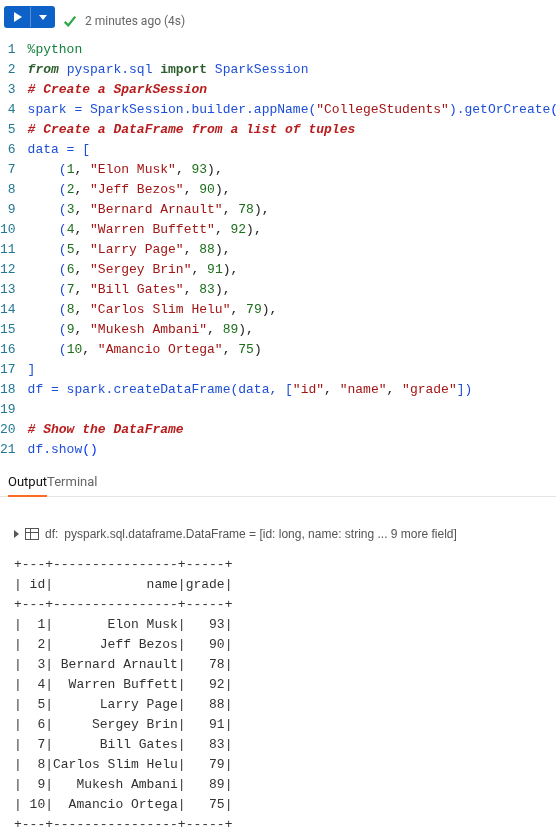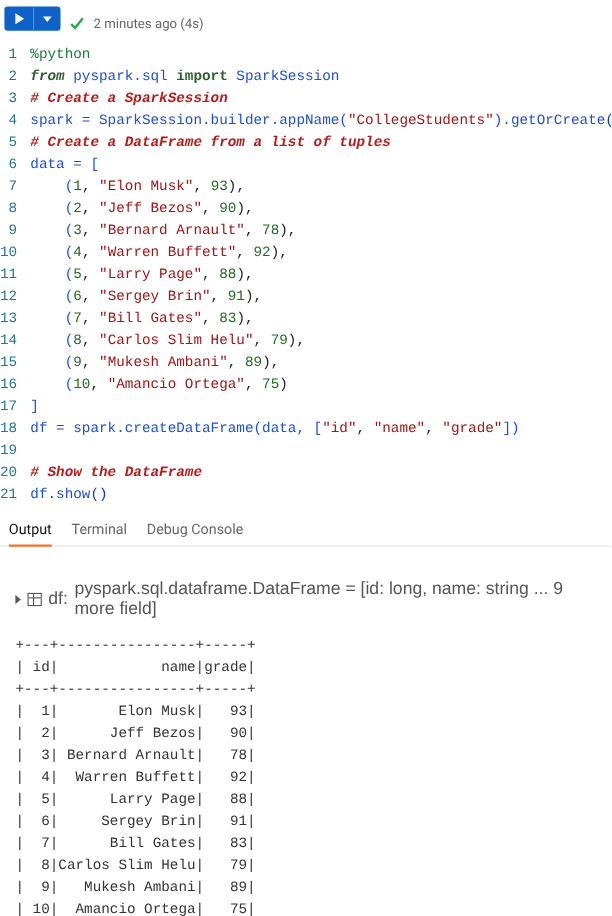--- a/index.html
+++ b/index.html
@@ -69,21 +69,20 @@
     .tok-import { color: #2d5f2e; font-weight: 600; }
     .tok-comment { color: #b91c1c; font-style: italic; font-weight: bold; }
     .tok-str { color: #a31515; }
     .tok-num { color: #1b6f1b; }
     .tok-punc { color: #222; }
     .tok-ident { color: #1d4ed8; }
     .tok-paren { color: #0431fa; }
 
     .tabs {
       display: flex;
-      gap: 18px;
       border-bottom: 1px solid #e5e5e5;
       padding: 8px 8px 0 8px;
       font-size: 13px;
     }
     .tab {
       padding-bottom: 6px;
       color: #666;
       cursor: pointer;
     }
     .tab.active {
@@ -93,21 +92,21 @@
     }
     .output-body {
       padding: 30px 14px 10px 14px;
       font-family: -apple-system, BlinkMacSystemFont, sans-serif;
     }
     .df-caption {
       display: flex;
       align-items: center;
       gap: 6px;
       color: #555;
-      font-size: 16px;
+      font-size: 12px;
       margin-bottom: 14px;
     }
     .df-caption .tri {
       width: 0; height: 0;
       border-left: 5px solid #555;
       border-top: 4px solid transparent;
       border-bottom: 4px solid transparent;
     }
     .df-caption .tbl-icon {
       width: 14px; height: 12px;
@@ -166,21 +165,20 @@
       <div>19</div>
       <div>20</div>
       <div>21</div>
     </div>
   <div class="code" id="code"><div><span class="tok-magic">%python</span></div><div><span class="tok-kw">from </span><span class="tok-ident">pyspark.sql </span><span class="tok-import">import </span><span class="tok-ident">SparkSession</span></div><div><span class="tok-comment"># Create a SparkSession</span></div><div><span class="tok-ident">spark = SparkSession.builder.appName(</span><span class="tok-str">"CollegeStudents"</span><span class="tok-ident">).getOrCreate</span><span class="tok-paren">()</span></div><div><span class="tok-comment"># Create a DataFrame from a list of tuples</span></div><div><span class="tok-ident">data = [</span></div><div><span class="tok-ident">    (</span><span class="tok-num">1</span><span class="tok-punc">, </span><span class="tok-str">"Elon Musk"</span><span class="tok-punc">, </span><span class="tok-num">93</span><span class="tok-punc">),</span></div><div><span class="tok-ident">    (</span><span class="tok-num">2</span><span class="tok-punc">, </span><span class="tok-str">"Jeff Bezos"</span><span class="tok-punc">, </span><span class="tok-num">90</span><span class="tok-punc">),</span></div><div><span class="tok-ident">    (</span><span class="tok-num">3</span><span class="tok-punc">, </span><span class="tok-str">"Bernard Arnault"</span><span class="tok-punc">, </span><span class="tok-num">78</span><span class="tok-punc">),</span></div><div><span class="tok-ident">    (</span><span class="tok-num">4</span><span class="tok-punc">, </span><span class="tok-str">"Warren Buffett"</span><span class="tok-punc">, </span><span class="tok-num">92</span><span class="tok-punc">),</span></div><div><span class="tok-ident">    (</span><span class="tok-num">5</span><span class="tok-punc">, </span><span class="tok-str">"Larry Page"</span><span class="tok-punc">, </span><span class="tok-num">88</span><span class="tok-punc">),</span></div><div><span class="tok-ident">    (</span><span class="tok-num">6</span><span class="tok-punc">, </span><span class="tok-str">"Sergey Brin"</span><span class="tok-punc">, </span><span class="tok-num">91</span><span class="tok-punc">),</span></div><div><span class="tok-ident">    (</span><span class="tok-num">7</span><span class="tok-punc">, </span><span class="tok-str">"Bill Gates"</span><span class="tok-punc">, </span><span class="tok-num">83</span><span class="tok-punc">),</span></div><div><span class="tok-ident">    (</span><span class="tok-num">8</span><span class="tok-punc">, </span><span class="tok-str">"Carlos Slim Helu"</span><span class="tok-punc">, </span><span class="tok-num">79</span><span class="tok-punc">),</span></div><div><span class="tok-ident">    (</span><span class="tok-num">9</span><span class="tok-punc">, </span><span class="tok-str">"Mukesh Ambani"</span><span class="tok-punc">, </span><span class="tok-num">89</span><span class="tok-punc">),</span></div><div><span class="tok-ident">    (</span><span class="tok-num">10</span><span class="tok-punc">, </span><span class="tok-str">"Amancio Ortega"</span><span class="tok-punc">, </span><span class="tok-num">75</span><span class="tok-punc">)</span></div><div><span class="tok-ident">]</span></div><div><span class="tok-ident">df = spark.createDataFrame(data, [</span><span class="tok-str">"id"</span><span class="tok-punc">, </span><span class="tok-str">"name"</span><span class="tok-punc">, </span><span class="tok-str">"grade"</span><span class="tok-ident">])</span></div><div><span class=""> </span></div><div><span class="tok-comment"># Show the DataFrame</span></div><div><span class="tok-ident">df.show</span><span class="tok-paren">()</span></div></div>
 </div>
 
 <div class="tabs" id="tabs">
     <div class="tab active">Output</div>
     <div class="tab">Terminal</div>
-    <div class="tab">Debug Console</div>
   </div>
 
 <div class="output-body">
   <div class="df-caption">
     <span class="tri"></span>
     <span class="tbl-icon"></span>
     <span>df:  </span>
     <span>pyspark.sql.dataframe.DataFrame = [id: long, name: string ... 9 more field]</span>
   </div>
   <div class="df-table" id="dftable">+---+----------------+-----+

